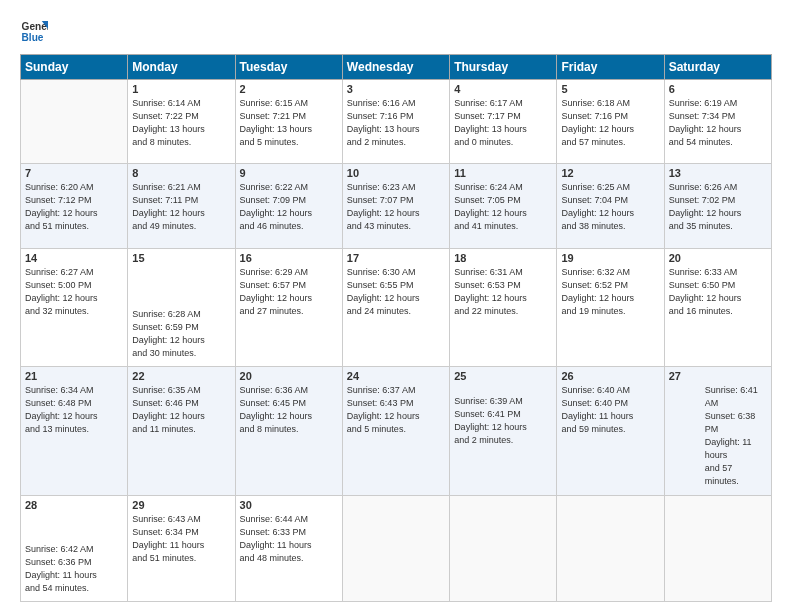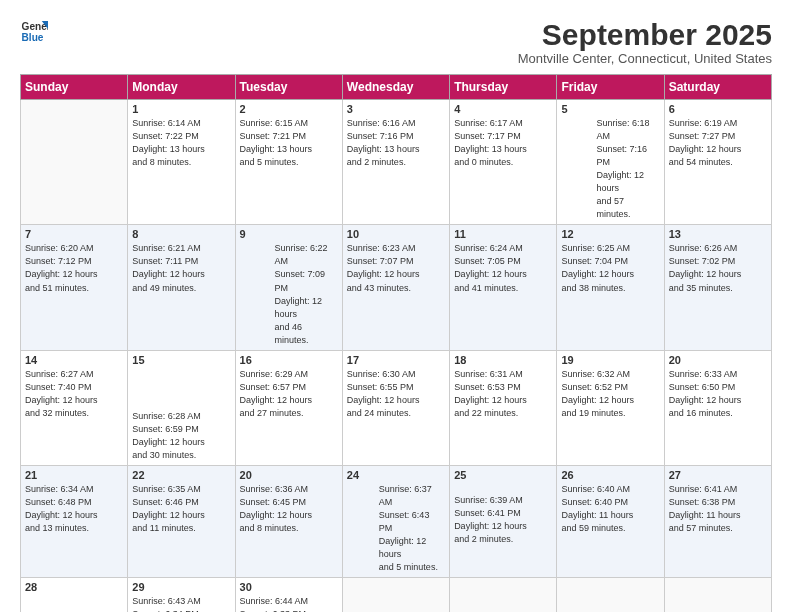--- a/index.html
+++ b/index.html
@@ -45,21 +45,21 @@
       font-size: 13px;
       color: #555;
     }
     .calendar-table {
       width: 100%;
       border-collapse: collapse;
       flex: 1;
       table-layout: fixed;
     }
     .calendar-table th {
-      background-color: #be185d;
+      background-color: #0369a1;
       color: #fff;
       font-size: 12px;
       font-weight: bold;
       padding: 5px 4px;
       text-align: left;
       border: 1px solid #aaa;
     }
     .calendar-table td {
       vertical-align: top;
       border: 1px solid #ccc;
@@ -92,24 +92,20 @@
 
 <div class="page">
   <div class="header">
     <div class="logo">
       <svg class="logo-icon" viewBox="0 0 36 36" xmlns="http://www.w3.org/2000/svg">
         <text x="2" y="16" font-size="13" font-weight="bold" fill="#333" font-family="Arial">General</text>
         <text x="2" y="29" font-size="13" font-weight="bold" fill="#1a6bb5" font-family="Arial">Blue</text>
         <polygon points="28,4 36,4 36,14" fill="#1a6bb5"></polygon>
       </svg>
     </div>
-    <div class="title-block">
-      <div class="month-title">September 2025</div>
-      <div class="location">Montville Center, Connecticut, United States</div>
-    </div>
   </div>
 
   <table class="calendar-table">
     <thead>
       <tr id="header-row">
           <th>Sunday</th>
           <th>Monday</th>
           <th>Tuesday</th>
           <th>Wednesday</th>
           <th>Thursday</th>
@@ -143,29 +139,29 @@
           </td>
           <td>
             <span class="day-number">4</span>
             <div class="day-info" style="white-space: pre-line;">Sunrise: 6:17 AM
 Sunset: 7:17 PM
 Daylight: 13 hours
 and 0 minutes.</div>
           </td>
           <td>
             <span class="day-number">5</span>
-            <div class="day-info" style="white-space: pre-line; margin-left: 35px;">Sunrise: 6:18 AM
+            <div class="day-info" style="white-space: pre-line;">Sunrise: 6:18 AM
 Sunset: 7:16 PM
 Daylight: 12 hours
 and 57 minutes.</div>
           </td>
           <td>
             <span class="day-number">6</span>
             <div class="day-info" style="white-space: pre-line;">Sunrise: 6:19 AM
-Sunset: 7:27 PM
+Sunset: 7:34 PM
 Daylight: 12 hours
 and 54 minutes.</div>
           </td>
         </tr>
         <tr class="row-shaded">
           <td>
             <span class="day-number">7</span>
             <div class="day-info" style="white-space: pre-line;">Sunrise: 6:20 AM
 Sunset: 7:12 PM
 Daylight: 12 hours
@@ -173,21 +169,21 @@
           </td>
           <td>
             <span class="day-number">8</span>
             <div class="day-info" style="white-space: pre-line;">Sunrise: 6:21 AM
 Sunset: 7:11 PM
 Daylight: 12 hours
 and 49 minutes.</div>
           </td>
           <td>
             <span class="day-number">9</span>
-            <div class="day-info" style="white-space: pre-line; margin-left: 35px;">Sunrise: 6:22 AM
+            <div class="day-info" style="white-space: pre-line;">Sunrise: 6:22 AM
 Sunset: 7:09 PM
 Daylight: 12 hours
 and 46 minutes.</div>
           </td>
           <td>
             <span class="day-number">10</span>
             <div class="day-info" style="white-space: pre-line;">Sunrise: 6:23 AM
 Sunset: 7:07 PM
 Daylight: 12 hours
 and 43 minutes.</div>
@@ -211,21 +207,21 @@
             <div class="day-info" style="white-space: pre-line;">Sunrise: 6:26 AM
 Sunset: 7:02 PM
 Daylight: 12 hours
 and 35 minutes.</div>
           </td>
         </tr>
         <tr>
           <td>
             <span class="day-number">14</span>
             <div class="day-info" style="white-space: pre-line;">Sunrise: 6:27 AM
-Sunset: 7:40 PM
+Sunset: 5:00 PM
 Daylight: 12 hours
 and 32 minutes.</div>
           </td>
           <td>
             <span class="day-number">15</span>
             <div class="day-info" style="white-space: pre-line; margin-top: 44px;">Sunrise: 6:28 AM
 Sunset: 6:59 PM
 Daylight: 12 hours
 and 30 minutes.</div>
           </td>
@@ -282,42 +278,42 @@
           </td>
           <td>
             <span class="day-number">20</span>
             <div class="day-info" style="white-space: pre-line;">Sunrise: 6:36 AM
 Sunset: 6:45 PM
 Daylight: 12 hours
 and 8 minutes.</div>
           </td>
           <td>
             <span class="day-number">24</span>
-            <div class="day-info" style="white-space: pre-line; margin-left: 32px;">Sunrise: 6:37 AM
+            <div class="day-info" style="white-space: pre-line;">Sunrise: 6:37 AM
 Sunset: 6:43 PM
 Daylight: 12 hours
 and 5 minutes.</div>
           </td>
           <td>
             <span class="day-number">25</span>
             <div class="day-info" style="white-space: pre-line; margin-top: 13px;">Sunrise: 6:39 AM
 Sunset: 6:41 PM
 Daylight: 12 hours
 and 2 minutes.</div>
           </td>
           <td>
             <span class="day-number">26</span>
             <div class="day-info" style="white-space: pre-line;">Sunrise: 6:40 AM
 Sunset: 6:40 PM
 Daylight: 11 hours
 and 59 minutes.</div>
           </td>
           <td>
             <span class="day-number">27</span>
-            <div class="day-info" style="white-space: pre-line;">Sunrise: 6:41 AM
+            <div class="day-info" style="white-space: pre-line; margin-left: 36px;">Sunrise: 6:41 AM
 Sunset: 6:38 PM
 Daylight: 11 hours
 and 57 minutes.</div>
           </td>
         </tr>
         <tr>
           <td>
             <span class="day-number">28</span>
             <div class="day-info" style="white-space: pre-line; margin-top: 32px;">Sunrise: 6:42 AM
 Sunset: 6:36 PM

